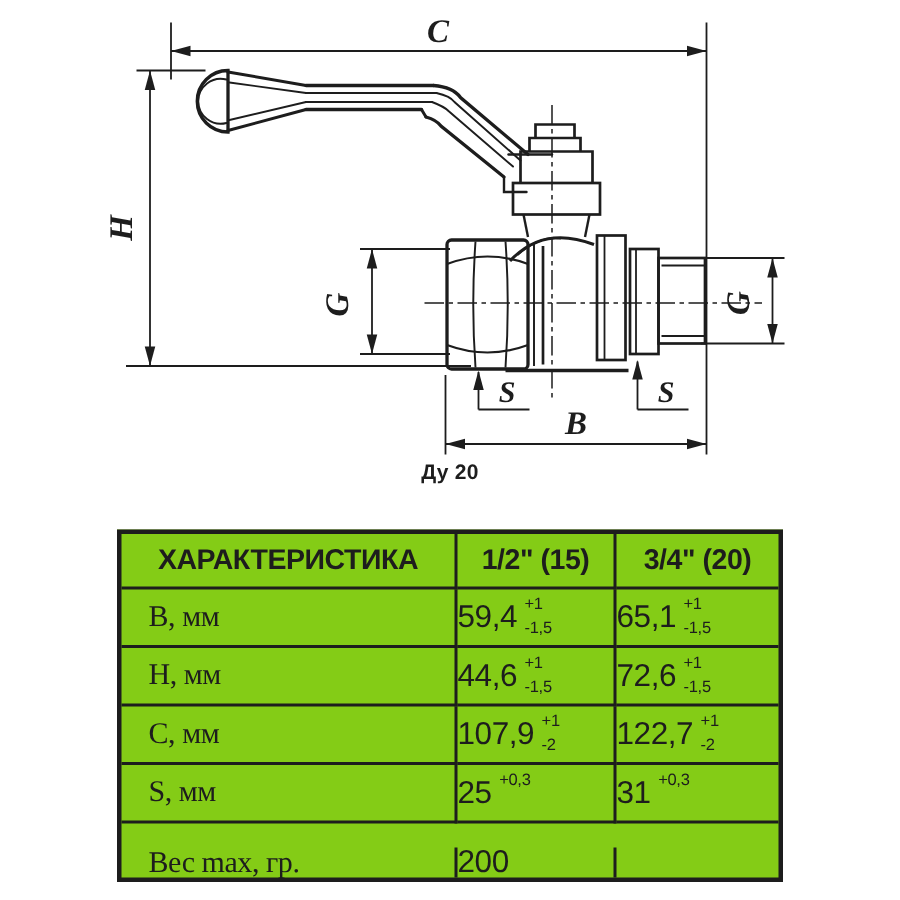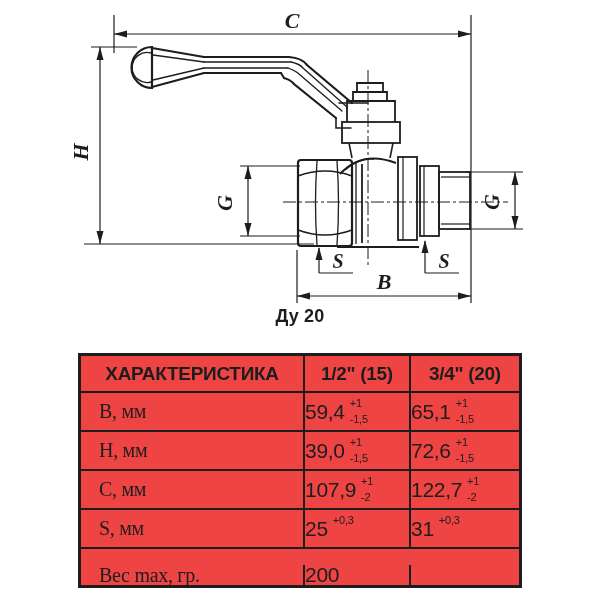--- a/index.html
+++ b/index.html
@@ -8,29 +8,29 @@
     font-family:"Liberation Sans", sans-serif; color:#1d1d1d; overflow:hidden;
   }
   #drawing { position:absolute; left:0; top:0; width:600px; height:348px; }
   svg text.dim {
     font-family:"Liberation Serif", serif; font-style:italic; font-weight:bold;
     font-size:22px; fill:#1d1d1d;
   }
   svg text.dim-s { font-size:20px; }
   #caption {
     position:absolute; left:0; top:306px; width:600px; text-align:center;
-    font-weight:bold; font-size:18px; letter-spacing:0.2px;
+    font-weight:bold; font-size:14px; letter-spacing:0.2px;
   }
   
   #spec-table {
     position:absolute; left:78px; top:353px; width:438px;
     border:3px solid #1d1d1d; display:grid;
     grid-template-columns:224px 106px 108px;
     grid-template-rows:37px 39px 39px 39px 39px 36px;
-    background:#ef4444;
+    background:#84cc16;
   }
   .cell {
     display:flex; align-items:center; box-sizing:border-box;
     border-right:2px solid #1d1d1d; border-bottom:2px solid #1d1d1d;
     letter-spacing:-0.3px;
   }
   .cell.last-col { border-right:none; }
   .cell.last-row { border-bottom:none;margin-top:16px; }
   .cell.head { justify-content:center; font-weight:bold; font-size:19px; }
   .cell.rowlabel { padding-left:18px; font-size:20px;font-family:Liberation Serif, serif; }
@@ -187,21 +187,21 @@
   <div class="cell val last-col">
     <span class="num">65,1</span>
     <span class="tol-stack">
       <span>+1</span>
       <span>-1,5</span>
     </span>
   </div>
 
   <div class="cell rowlabel">H, мм</div>
   <div class="cell val">
-    <span class="num">39,0</span>
+    <span class="num">44,6</span>
     <span class="tol-stack">
       <span>+1</span>
       <span>-1,5</span>
     </span>
   </div>
   <div class="cell val last-col">
     <span class="num">72,6</span>
     <span class="tol-stack">
       <span>+1</span>
       <span>-1,5</span>

